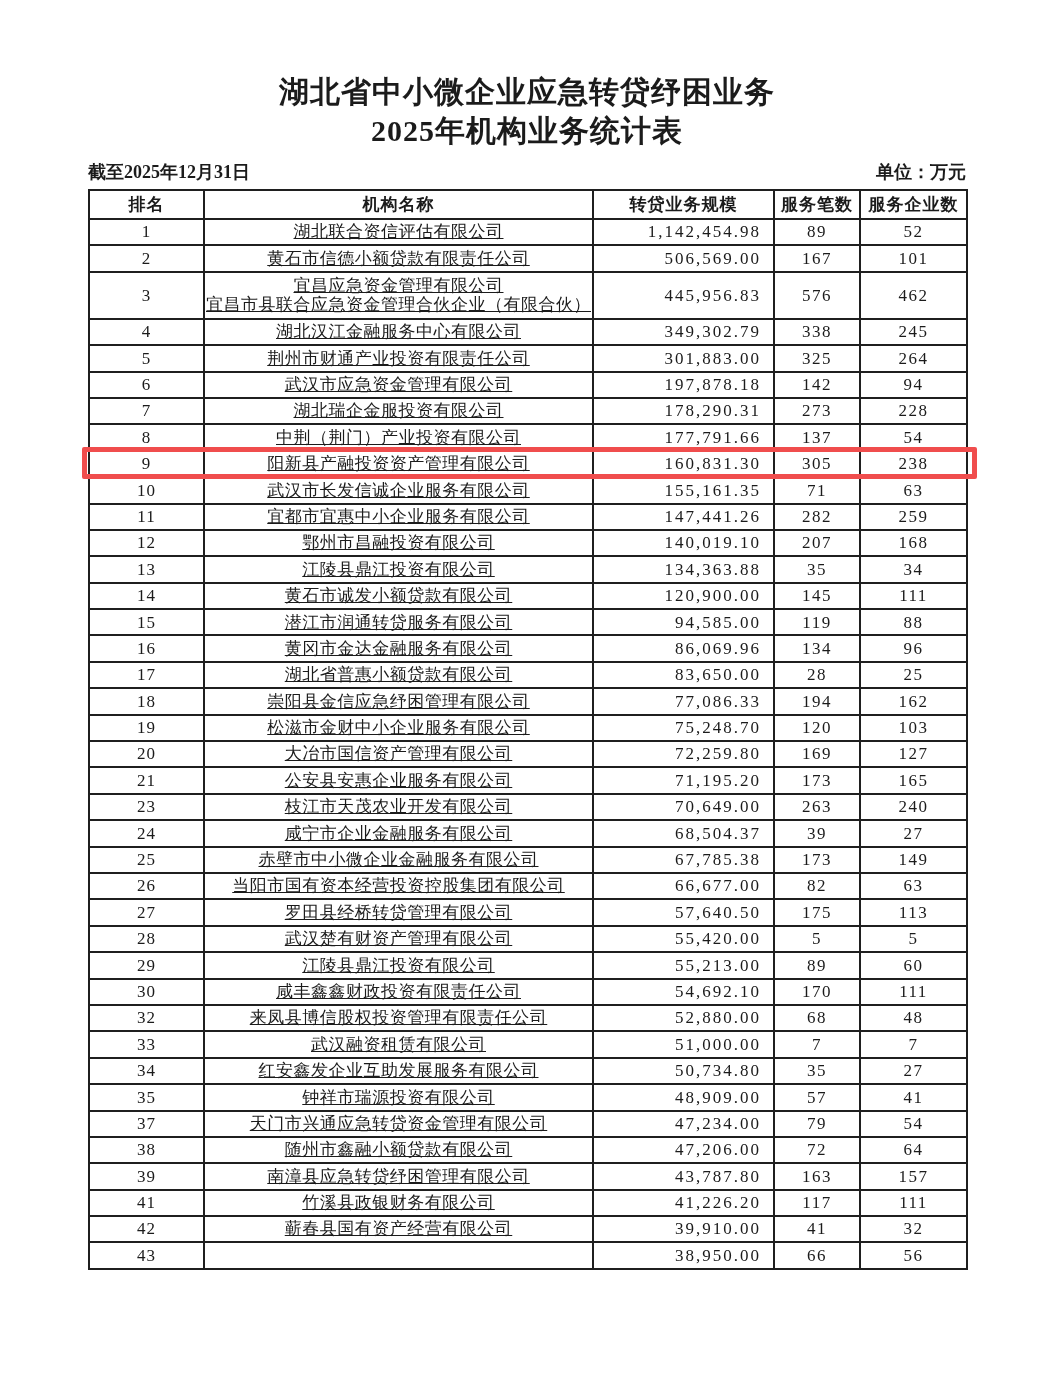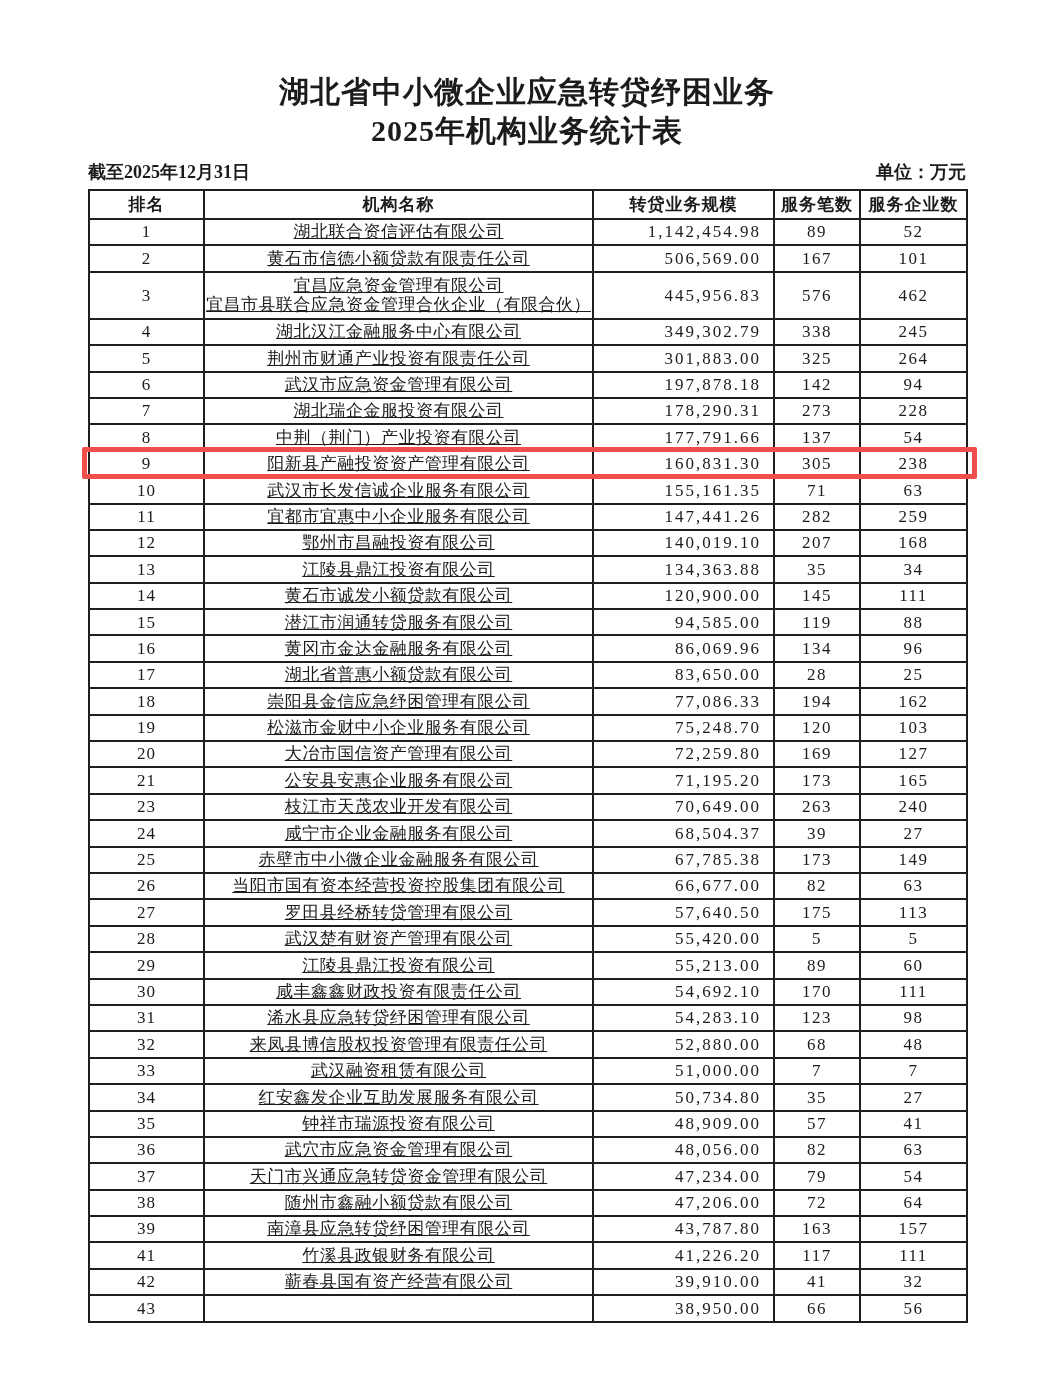--- a/index.html
+++ b/index.html
@@ -327,29 +327,20 @@
           <tr>
             <td class="rank-cell">30</td>
             <td class="name-cell">
               <div class="name-line">咸丰鑫鑫财政投资有限责任公司</div>
             </td>
             <td class="scale-cell">54,692.10</td>
             <td class="count-cell">170</td>
             <td class="ent-cell">111</td>
           </tr>
           <tr>
-            <td class="rank-cell">31</td>
-            <td class="name-cell">
-              <div class="name-line">浠水县应急转贷纾困管理有限公司</div>
-            </td>
-            <td class="scale-cell">54,283.10</td>
-            <td class="count-cell">123</td>
-            <td class="ent-cell">98</td>
-          </tr>
-          <tr>
             <td class="rank-cell">32</td>
             <td class="name-cell">
               <div class="name-line">来凤县博信股权投资管理有限责任公司</div>
             </td>
             <td class="scale-cell">52,880.00</td>
             <td class="count-cell">68</td>
             <td class="ent-cell">48</td>
           </tr>
           <tr>
             <td class="rank-cell">33</td>
@@ -370,29 +361,20 @@
             <td class="ent-cell">27</td>
           </tr>
           <tr>
             <td class="rank-cell">35</td>
             <td class="name-cell">
               <div class="name-line">钟祥市瑞源投资有限公司</div>
             </td>
             <td class="scale-cell">48,909.00</td>
             <td class="count-cell">57</td>
             <td class="ent-cell">41</td>
-          </tr>
-          <tr>
-            <td class="rank-cell">36</td>
-            <td class="name-cell">
-              <div class="name-line">武穴市应急资金管理有限公司</div>
-            </td>
-            <td class="scale-cell">48,056.00</td>
-            <td class="count-cell">82</td>
-            <td class="ent-cell">63</td>
           </tr>
           <tr>
             <td class="rank-cell">37</td>
             <td class="name-cell">
               <div class="name-line">天门市兴通应急转贷资金管理有限公司</div>
             </td>
             <td class="scale-cell">47,234.00</td>
             <td class="count-cell">79</td>
             <td class="ent-cell">54</td>
           </tr>

